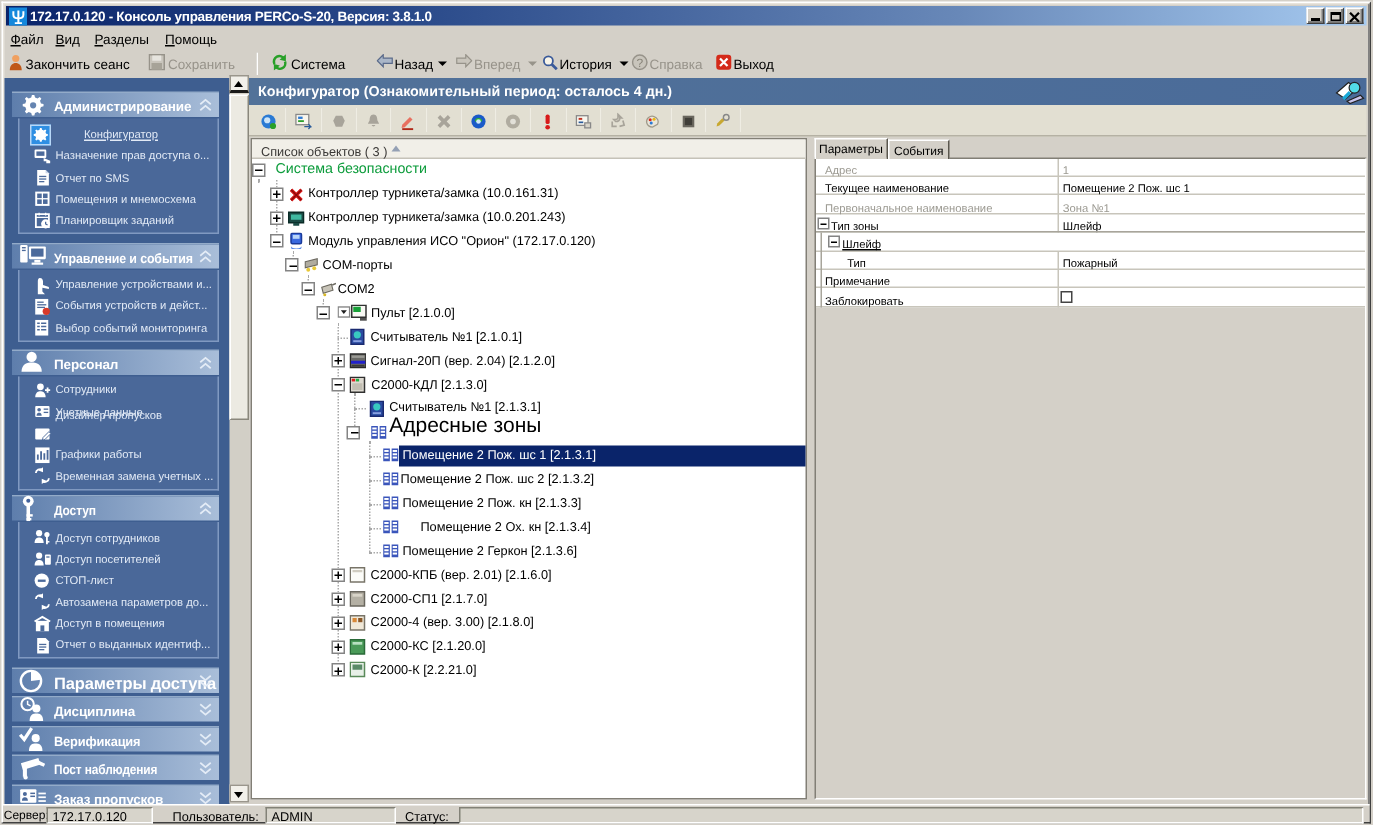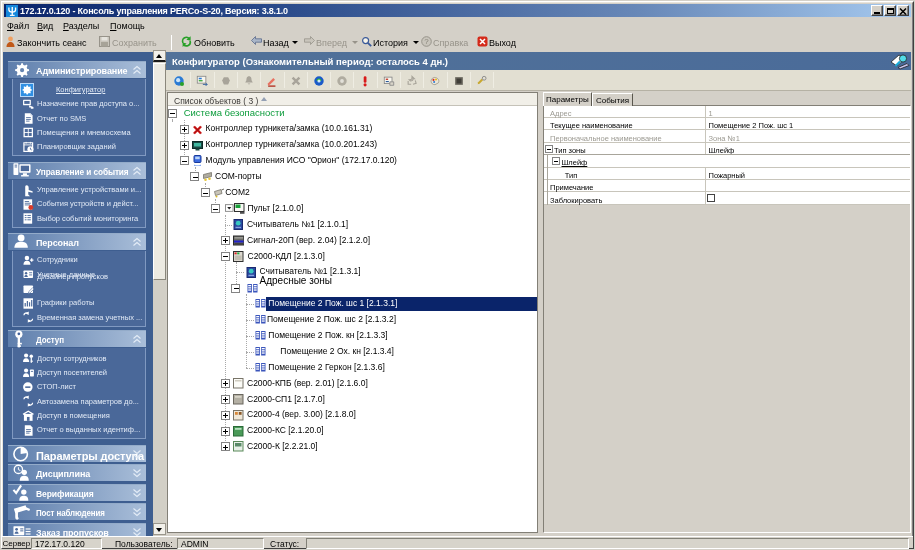--- a/index.html
+++ b/index.html
@@ -46,21 +46,21 @@
     <rect x="2" y="6" width="7" height="4.5" fill="#a7a398"></rect>
   </svg>
 <div class="abs nw" style="left:112px;top:38px;color:#97938a;font-size:9px;">Сохранить</div>
 <div class="abs nw" style="left:171px;top:35px;width:1px;height:15px;background:#aaa69a;border-right:1px solid #fff;"></div>
 <svg class="abs" style="left:181px;top:36px" width="11" height="11" viewBox="0 0 11 11">
     <path d="M2 6.8 A3.6 3.6 0 0 1 8.6 3.4" stroke="#28a028" stroke-width="1.7" fill="none"></path>
     <path d="M9 5 A3.6 3.6 0 0 1 2.6 8.2" stroke="#28a028" stroke-width="1.7" fill="none"></path>
     <path d="M9.6 0.2 L9.6 4.8 L5.4 3.8 Z" fill="#28a028"></path>
     <path d="M1.6 11 L1.6 6.6 L5.6 7.6 Z" fill="#28a028"></path>
   </svg>
-<div class="abs nw" style="left:194px;top:38px;color:#000;font-size:9px;">Обновить</div>
+<div class="abs nw" style="left:194px;top:38px;color:#000;font-size:9px;">Система</div>
 <svg class="abs" style="left:251px;top:36px" width="11" height="10" viewBox="0 0 11 10">
     <path d="M4.5 0.5 L0.5 4.5 L4.5 8.5 L4.5 6.2 L10.5 6.2 L10.5 2.8 L4.5 2.8 Z" fill="#aab6c8" stroke="#5a6a8a" stroke-width="0.8"></path>
   </svg>
 <div class="abs nw" style="left:263px;top:38px;color:#000;font-size:9px;">Назад</div>
 <div class="abs nw" style="left:292px;top:41px;width:0px;height:0px;border-left:3px solid transparent;border-right:3px solid transparent;border-top:3px solid #000;"></div>
 <svg class="abs" style="left:304px;top:36px" width="11" height="10" viewBox="0 0 11 10">
     <path d="M6.5 0.5 L10.5 4.5 L6.5 8.5 L6.5 6.2 L0.5 6.2 L0.5 2.8 L6.5 2.8 Z" fill="#c9c5bc" stroke="#97938a" stroke-width="0.8"></path>
   </svg>
 <div class="abs nw" style="left:316px;top:38px;color:#97938a;font-size:9px;">Вперед</div>
 <div class="abs nw" style="left:352px;top:41px;width:0px;height:0px;border-left:3px solid transparent;border-right:3px solid transparent;border-top:3px solid #97938a;"></div>
@@ -521,21 +521,21 @@
 <svg class="abs" style="left:246.6px;top:282.59000000000003px" width="11" height="11" viewBox="0 0 11 11">
     <rect x="0.5" y="1" width="4.4" height="8.5" fill="#3a55bb"></rect>
     <rect x="1.2" y="2" width="2.9" height="1.3" fill="#fff"></rect>
     <rect x="1.2" y="4.2" width="2.9" height="1.3" fill="#fff"></rect>
     <rect x="1.2" y="6.4" width="2.9" height="1.3" fill="#fff"></rect>
     <rect x="6.1" y="1" width="4.4" height="8.5" fill="#3a55bb"></rect>
     <rect x="6.8" y="2" width="2.9" height="1.3" fill="#fff"></rect>
     <rect x="6.8" y="4.2" width="2.9" height="1.3" fill="#fff"></rect>
     <rect x="6.8" y="6.4" width="2.9" height="1.3" fill="#fff"></rect>
   </svg>
-<div class="abs nw" style="left:259.5px;top:275px;color:#000;font-size:10px;">Адресные зоны</div>
+<div class="abs nw" style="left:259.5px;top:275px;color:#000;font-size:14px;">Адресные зоны</div>
 <div class="abs" style="left:246px;top:303.98px;width:7.900000000000006px;height:1px;border-top:1px dotted #a9a9a9;"></div>
 <svg class="abs" style="left:255.4px;top:298.48px" width="11" height="11" viewBox="0 0 11 11">
     <rect x="0.5" y="1" width="4.4" height="8.5" fill="#3a55bb"></rect>
     <rect x="1.2" y="2" width="2.9" height="1.3" fill="#fff"></rect>
     <rect x="1.2" y="4.2" width="2.9" height="1.3" fill="#fff"></rect>
     <rect x="1.2" y="6.4" width="2.9" height="1.3" fill="#fff"></rect>
     <rect x="6.1" y="1" width="4.4" height="8.5" fill="#3a55bb"></rect>
     <rect x="6.8" y="2" width="2.9" height="1.3" fill="#fff"></rect>
     <rect x="6.8" y="4.2" width="2.9" height="1.3" fill="#fff"></rect>
     <rect x="6.8" y="6.4" width="2.9" height="1.3" fill="#fff"></rect>

